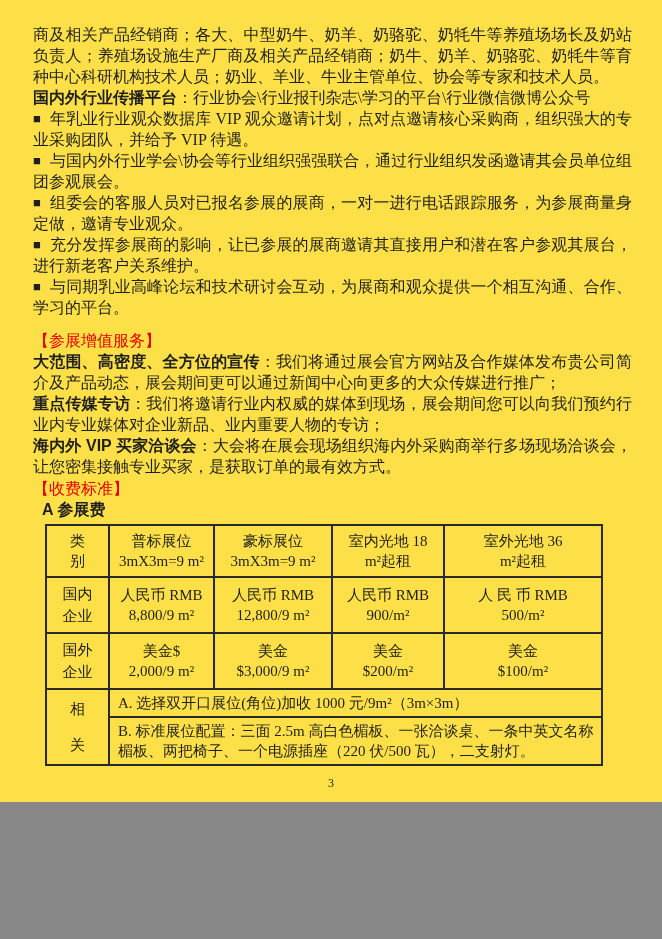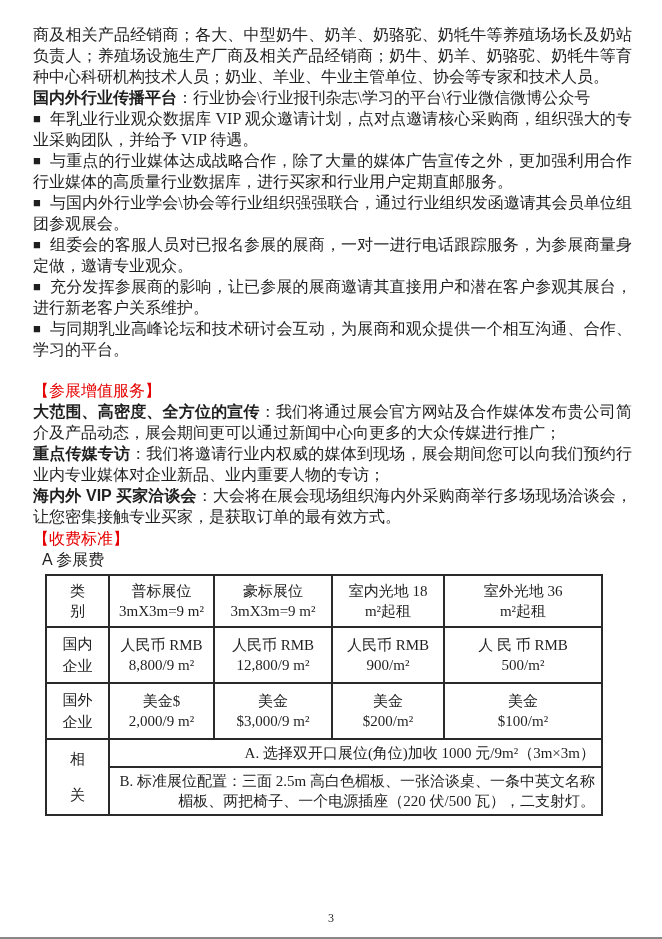--- a/index.html
+++ b/index.html
@@ -1,58 +1,58 @@
 <!DOCTYPE html>
 <html><head>
 <meta charset="utf-8">
 <style>
   html,body{margin:0;padding:0;background:#888;}
   .page{
     position:relative;
-    width:662px;height:937px;
+    width:662px;height:802px;
     margin:0 auto;
-    background:#ffffff;
+    background:#fde047;
     box-sizing:border-box;
     padding:24px 30px 0 33px;
     font-family:"Liberation Serif","DejaVu Serif",serif;
     color:#1f1f1f;
     font-size:16px;
     line-height:21px;
     overflow:hidden;
   }
   .para{margin:0;text-align:justify;}
   .lead{font-weight:700;font-family:"Liberation Sans","DejaVu Sans",sans-serif;}
   .section-header{
     margin:6px 0 0 0;
     font-size:16px;line-height:21px;
     font-weight:400;
     color:#e60000;
   }
   .bullet{display:inline-block;margin-right:9px;font-size:13px;vertical-align:1px;}
   .subhead{
     margin:0 0 0 9px;
     font-size:16px;line-height:21px;
-    font-weight:400;
+    font-weight:700;
     font-family:"Liberation Sans","DejaVu Sans",sans-serif;
   }
   table.fees{
     border-collapse:collapse;
     table-layout:fixed;
     margin:4px 0 0 12px;
     width:556px;
     font-size:15px;line-height:20px;
   }
   table.fees td{
     border:2px solid #2a2a2a;
     text-align:center;
     vertical-align:middle;
     padding:5px 3px;
   }
   table.fees td.note{
-    text-align:right;
+    text-align:left;
     padding:3px 6px 3px 8px;
   }
   .rowlabel div{padding:1px 0;}
   .page-number{
     position:absolute;
     left:0;right:0;bottom:12px;
     text-align:center;
     font-size:12px;line-height:14px;
     color:#222;
   }
@@ -63,31 +63,30 @@
 <div class="page">
 
   <p class="para">商及相关产品经销商；各大、中型奶牛、奶羊、奶骆驼、奶牦牛等养殖场场长及奶站负责人；养殖场设施生产厂商及相关产品经销商；奶牛、奶羊、奶骆驼、奶牦牛等育种中心科研机构技术人员；奶业、羊业、牛业主管单位、协会等专家和技术人员。</p>
 
 
   <p class="para"><span class="lead">国内外行业传播平台</span><span>：行业协会\行业报刊杂志\学习的平台\行业微信微博公众号</span></p>
 
 
   <p class="para"><span class="bullet">■</span><span>年乳业行业观众数据库 VIP 观众邀请计划，点对点邀请核心采购商，组织强大的专业采购团队，并给予 VIP 待遇。</span></p>
 
-  <p class="para"><span class="bullet">■</span><span>与重点的行业媒体达成战略合作，除了大量的媒体广告宣传之外，更加强利用合作行业媒体的高质量行业数据库，进行买家和行业用户定期直邮服务。</span></p>
 
   <p class="para"><span class="bullet">■</span><span>与国内外行业学会\协会等行业组织强强联合，通过行业组织发函邀请其会员单位组团参观展会。</span></p>
 
   <p class="para"><span class="bullet">■</span><span>组委会的客服人员对已报名参展的展商，一对一进行电话跟踪服务，为参展商量身定做，邀请专业观众。</span></p>
 
   <p class="para"><span class="bullet">■</span><span>充分发挥参展商的影响，让已参展的展商邀请其直接用户和潜在客户参观其展台，进行新老客户关系维护。</span></p>
 
   <p class="para"><span class="bullet">■</span><span>与同期乳业高峰论坛和技术研讨会互动，为展商和观众提供一个相互沟通、合作、学习的平台。</span></p>
 
-  <h2 class="section-header" style="margin-top:20px">【参展增值服务】</h2>
+  <h2 class="section-header" style="margin-top:12px">【参展增值服务】</h2>
 
 
   <p class="para"><span class="lead">大范围、高密度、全方位的宣传</span><span>：我们将通过展会官方网站及合作媒体发布贵公司简介及产品动态，展会期间更可以通过新闻中心向更多的大众传媒进行推广；</span></p>
 
   <p class="para"><span class="lead">重点传媒专访</span><span>：我们将邀请行业内权威的媒体到现场，展会期间您可以向我们预约行业内专业媒体对企业新品、业内重要人物的专访；</span></p>
 
   <p class="para"><span class="lead">海内外 VIP 买家洽谈会</span><span>：大会将在展会现场组织海内外采购商举行多场现场洽谈会，让您密集接触专业买家，是获取订单的最有效方式。</span></p>
 
   <h2 class="section-header" style="margin-top:1px">【收费标准】</h2>
 

